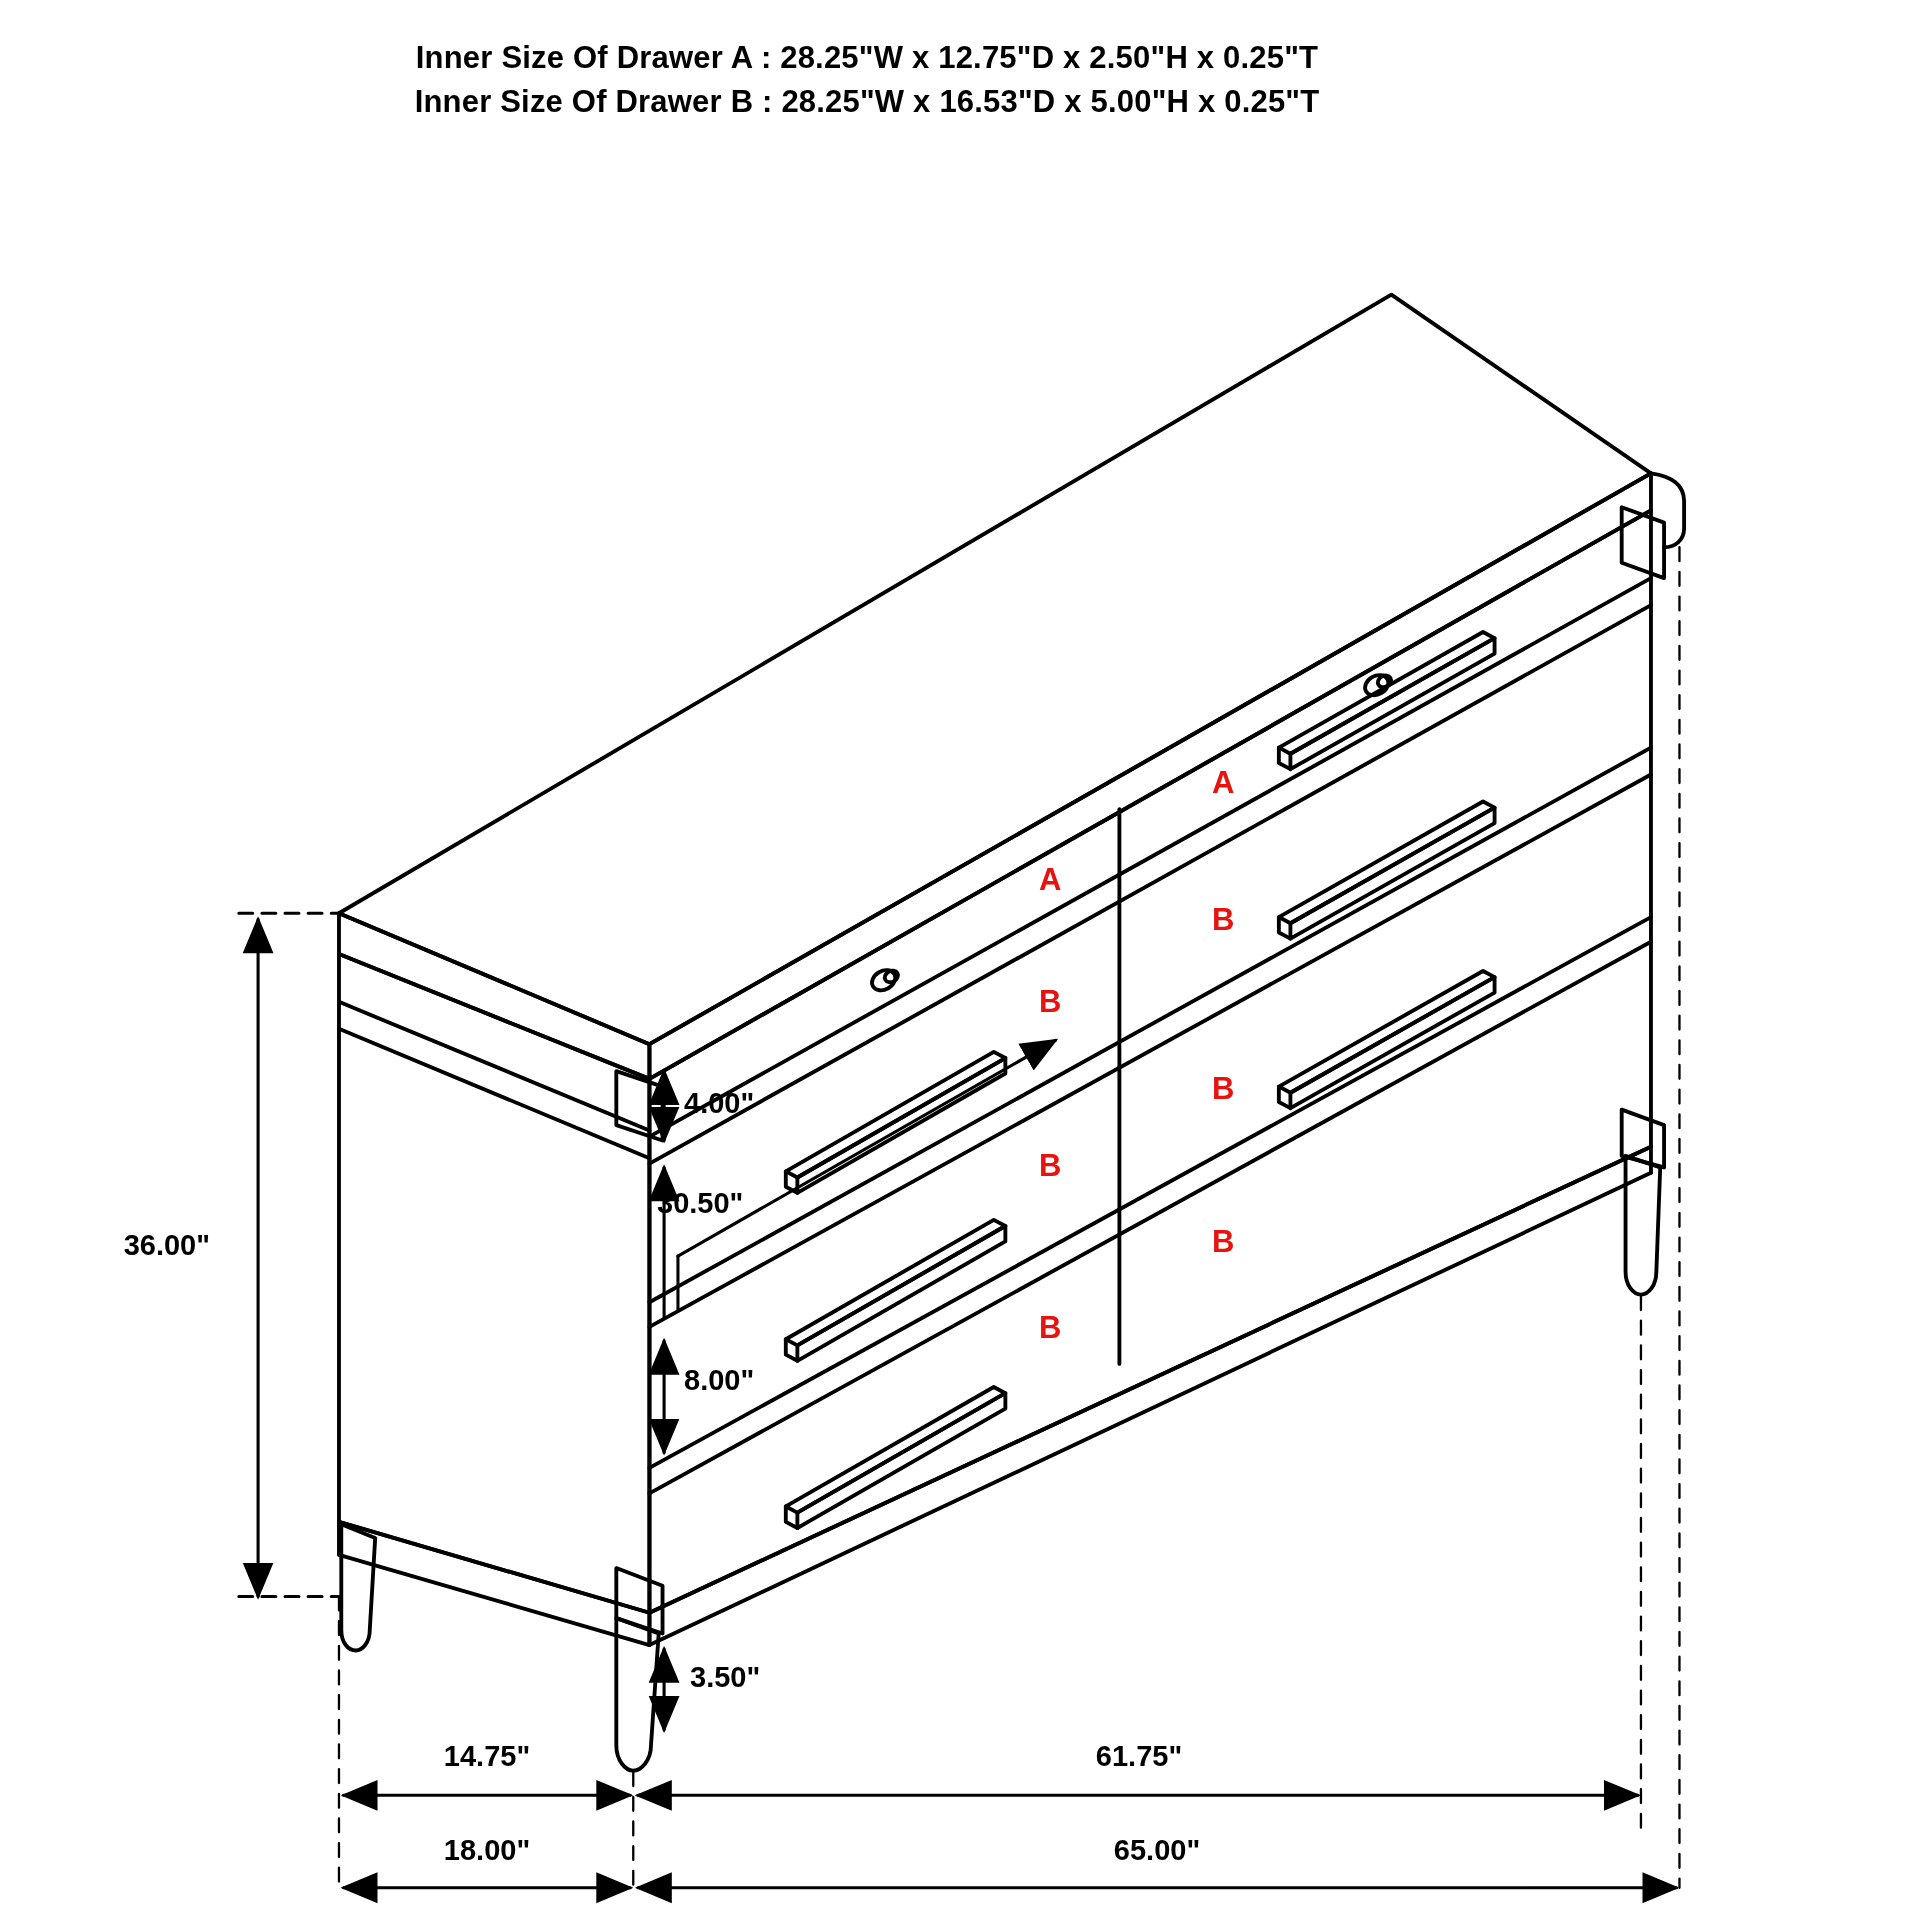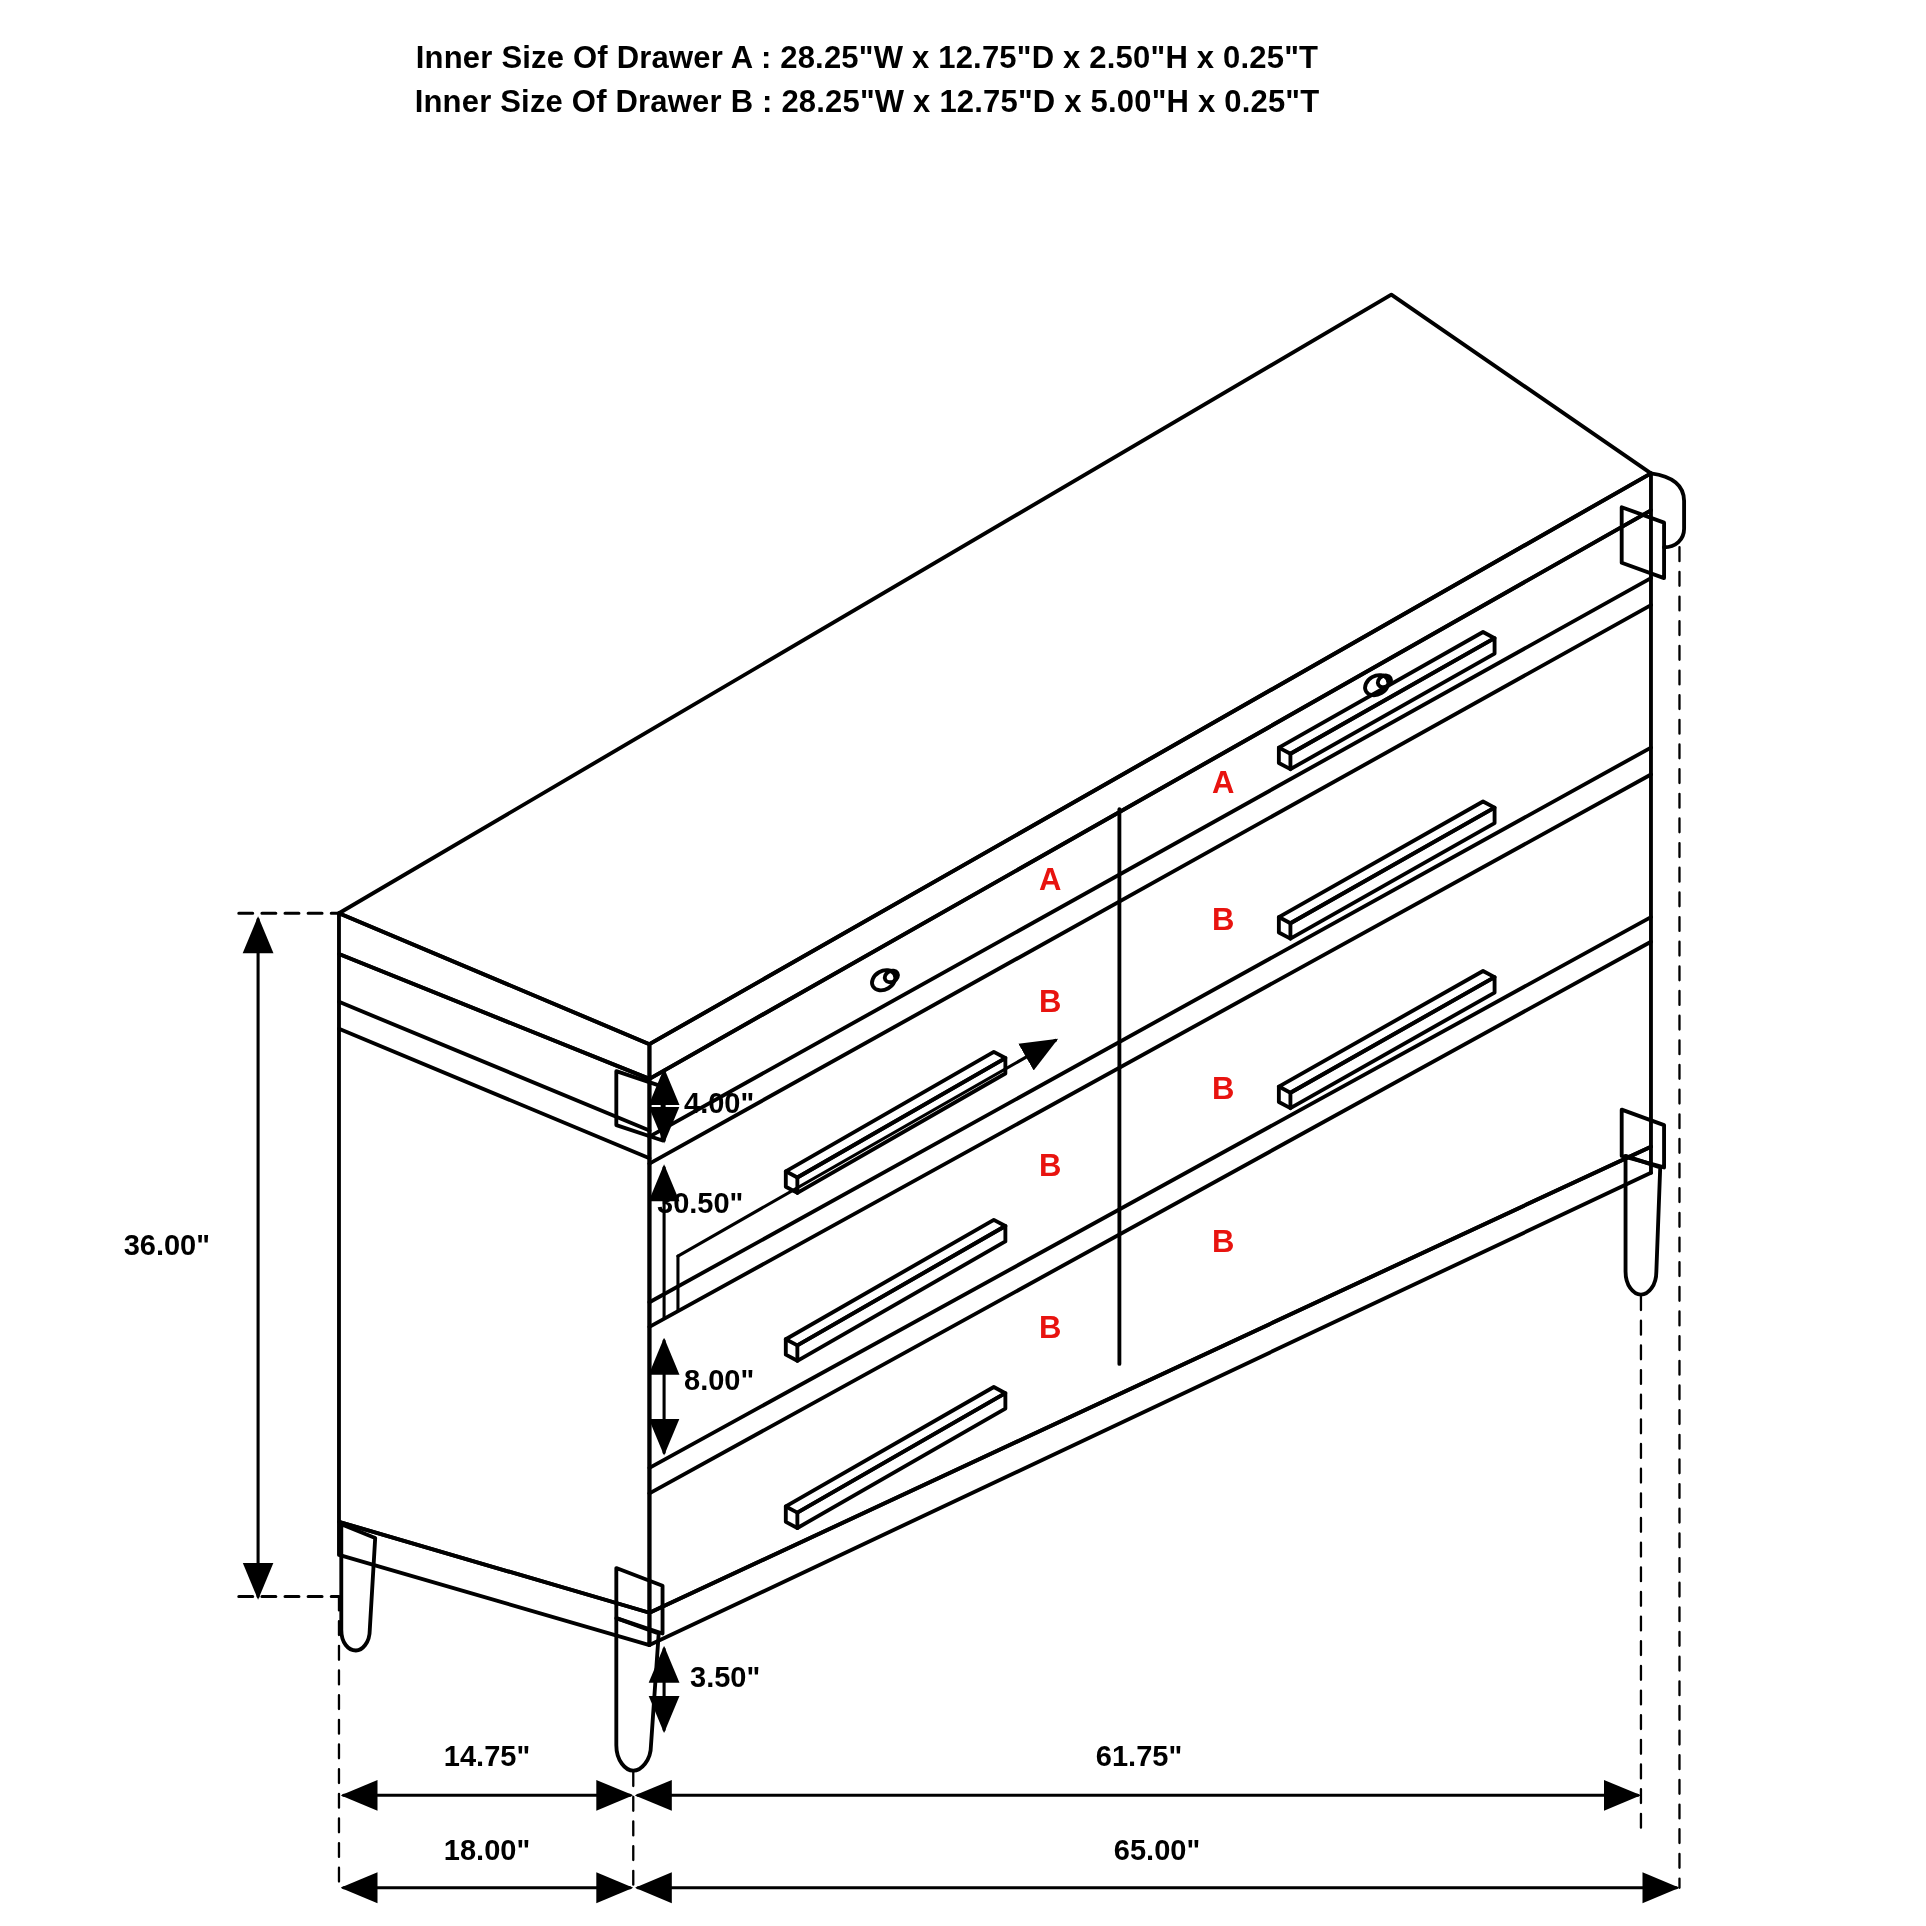--- a/index.html
+++ b/index.html
@@ -57,21 +57,21 @@
     white-space: nowrap;
   }
 </style>
 </head>
 <body>
 
 <div id="diagram-root">
 
   <div class="header-block">
     <div class="header-line">Inner Size Of Drawer A : 28.25"W x 12.75"D x 2.50"H x 0.25"T</div>
-    <div class="header-line">Inner Size Of Drawer B : 28.25"W x 12.75"D x 5.00"H x 0.25"T</div>
+    <div class="header-line">Inner Size Of Drawer B : 28.25"W x 16.53"D x 5.00"H x 0.25"T</div>
   </div>
 
   <svg class="drawing" viewBox="0 0 2500 2500">
     <g fill="none" stroke="#000000" stroke-width="5" stroke-linejoin="round" stroke-linecap="round">
 
       <path d="M 1806,372 L 2143,604 L 843,1345 L 440,1175 Z"></path>
 
       <path d="M 440,1175 L 843,1345 L 843,1390 L 440,1228 Z"></path>
       <path d="M 843,1345 L 2143,604 L 2143,652 L 843,1390 Z"></path>
 

